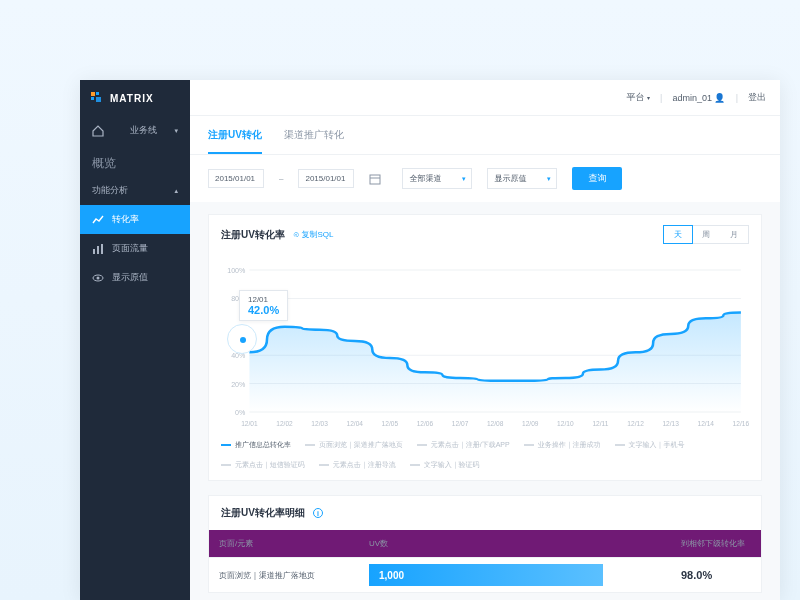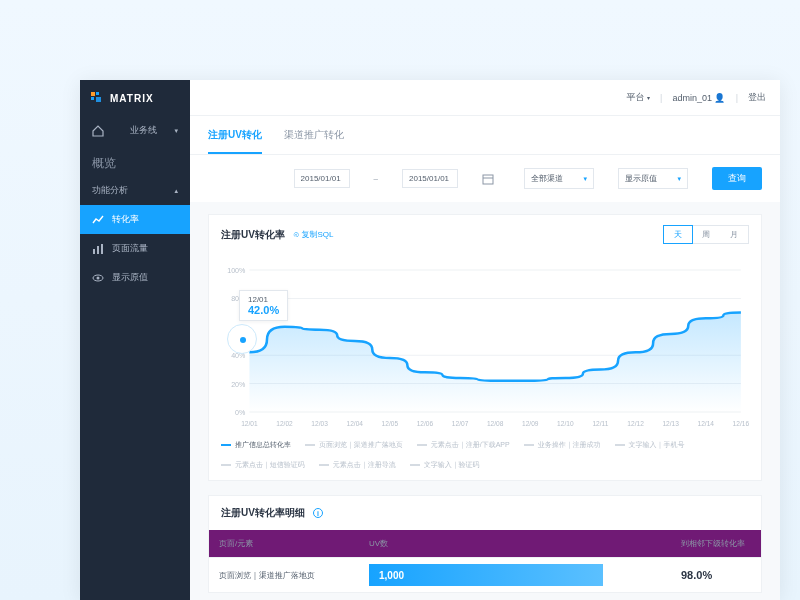--- a/index.html
+++ b/index.html
@@ -13,21 +13,21 @@
 .nav-item.active { background: #17a3ff; color: #fff; }
 .nav-item.section { color: #8a95a6; font-size: 12px; padding: 10px 12px 4px; cursor: default; }
 .nav-item.parent { justify-content: space-between; }
 .nav-icon { width: 12px; height: 12px; display: inline-flex; align-items: center; justify-content: center; }
 .main { flex: 1; background: #f7f9fb; display: flex; flex-direction: column; overflow: hidden; }
 .topbar { height: 36px; background: #fff; display: flex; align-items: center; justify-content: flex-end; padding: 0 14px; gap: 10px; font-size: 9px; color: #55606e; border-bottom: 1px solid #eef1f4; }
 .topbar .sep { color: #d0d6dd; }
 .tabs { display: flex; gap: 22px; padding: 12px 18px 0; background: #fff; border-bottom: 1px solid #eef1f4; }
 .tab { font-size: 10px; padding-bottom: 10px; color: #8b96a5; cursor: pointer; }
 .tab.active { color: #17a3ff; border-bottom: 2px solid #17a3ff; font-weight: 600; }
-.filters { display: flex; gap: 24px; padding: 12px 18px; align-items: center; background: #fff; justify-content: flex-end; }
+.filters { display: flex; gap: 15px; padding: 12px 18px; align-items: center; background: #fff; }
 .date-input { border: 1px solid #e2e7ed; padding: 4px 6px; font-size: 8px; color: #55606e; width: 56px; background: #fff; }
 .date-sep { font-size: 8px; color: #8b96a5; }
 .cal-icon { width: 12px; height: 12px; display: inline-flex; align-items: center; justify-content: center; color: #8b96a5; margin-right: 6px; }
 .select { border: 1px solid #e2e7ed; padding: 4px 6px; font-size: 8px; color: #55606e; display: flex; align-items: center; justify-content: space-between; width: 70px; background: #fff; cursor: pointer; }
 .caret { color: #17a3ff; font-size: 7px; }
 .btn-primary { background: #17a3ff; color: #fff; border: none; padding: 5px 16px; font-size: 9px; border-radius: 2px; cursor: pointer; }
 .content { padding: 12px 18px; overflow: auto; flex: 1; }
 .card { background: #fff; border: 1px solid #eef1f4; margin-bottom: 14px; }
 .card-head { display: flex; align-items: center; justify-content: space-between; padding: 10px 12px; text-align: center; }
 .card-title { font-size: 10px; color: #2b3544; font-weight: 600; display: flex; gap: 8px; align-items: center; }

